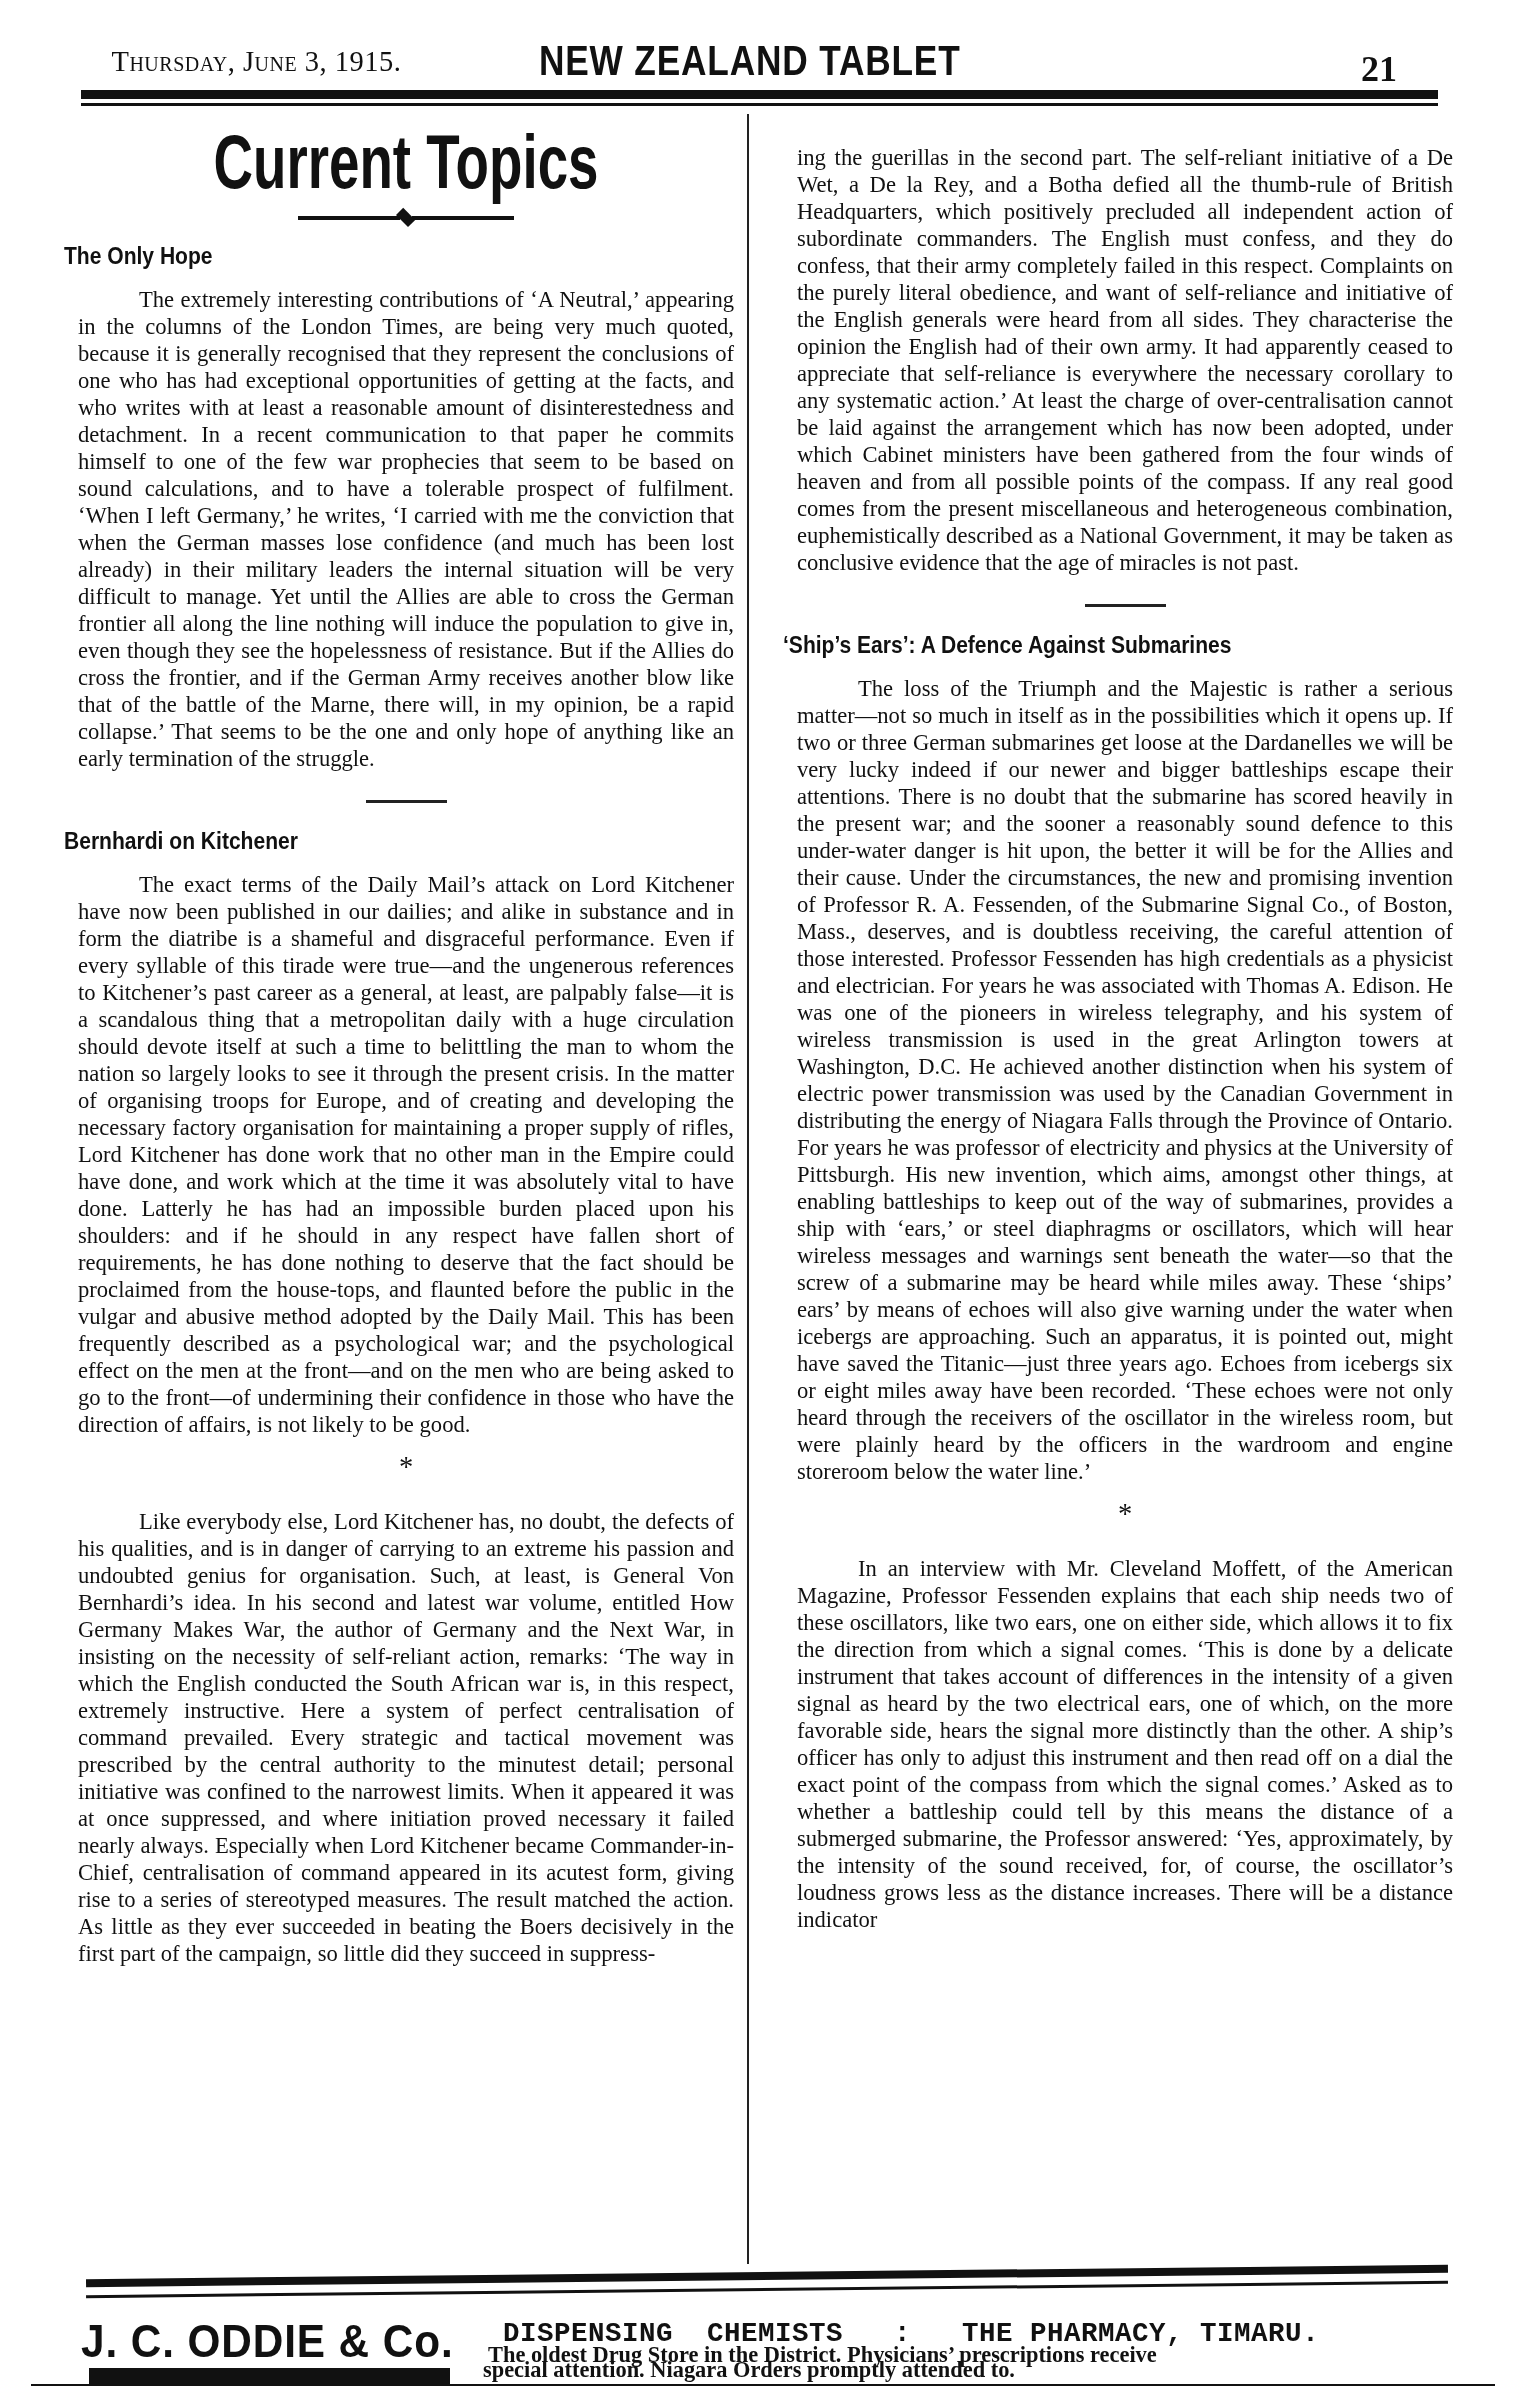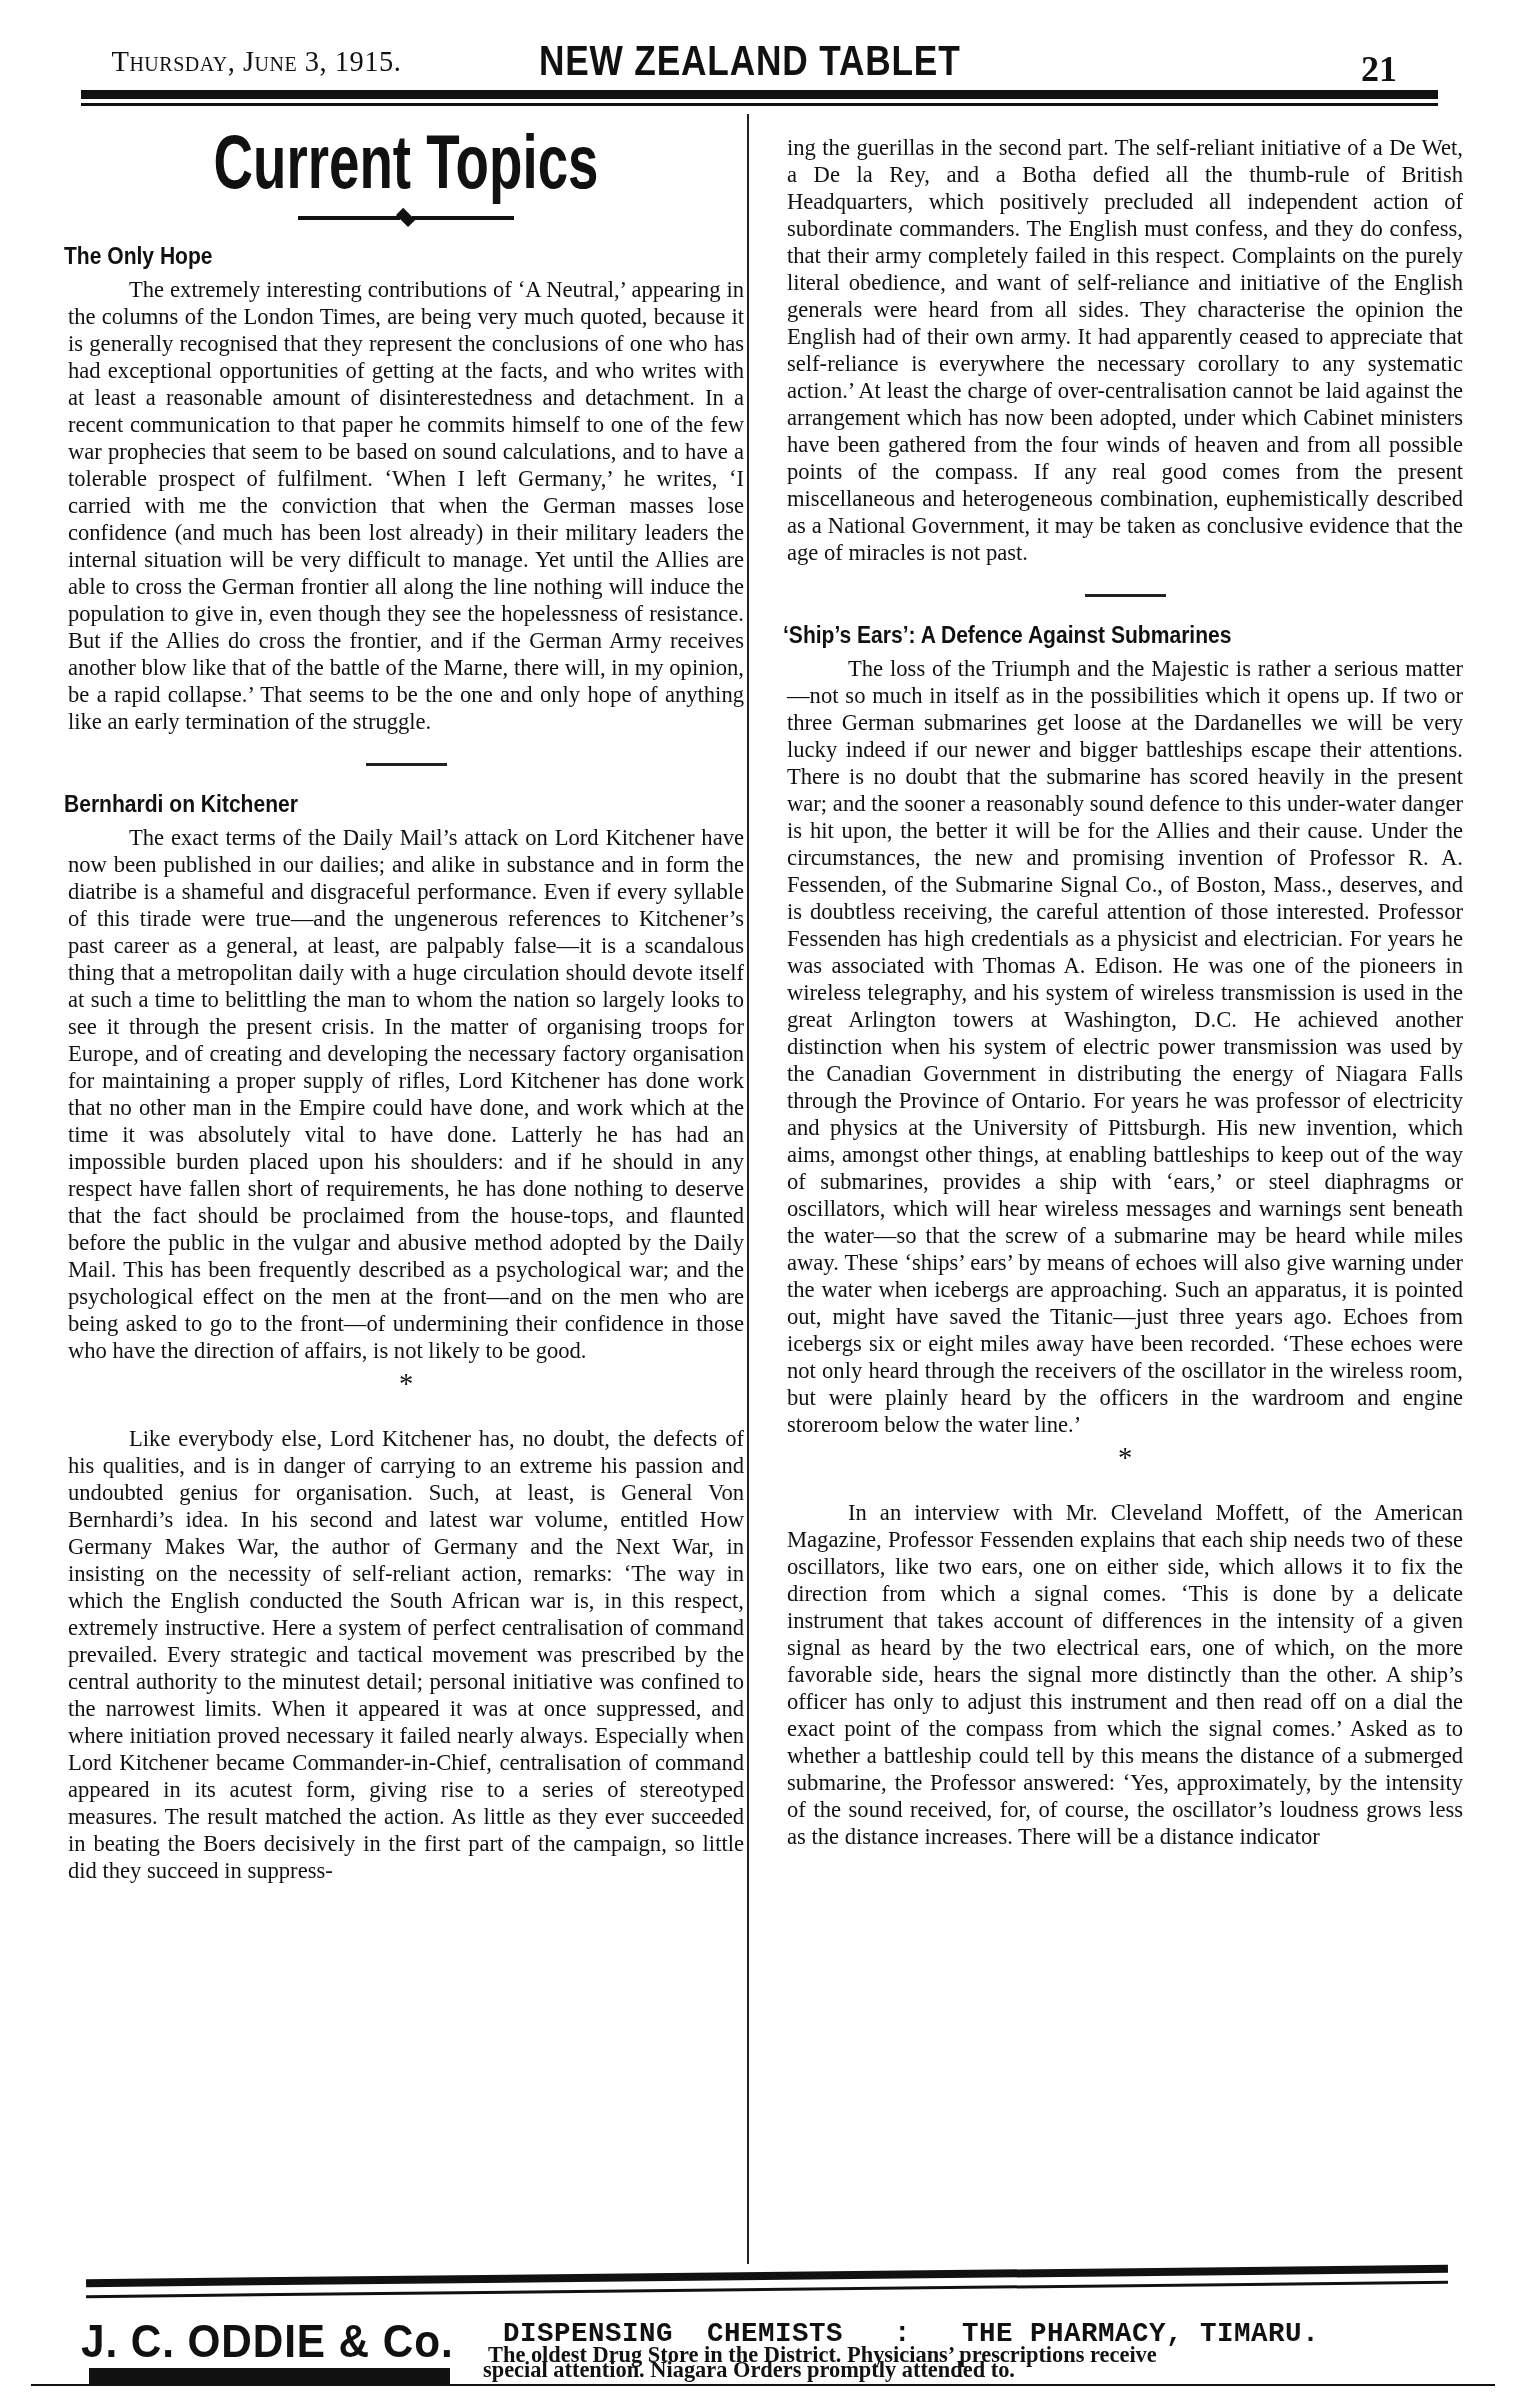--- a/index.html
+++ b/index.html
@@ -37,21 +37,21 @@
     transform: scaleX(0.72); margin-top: 5.1px;
   }
   .ornament { display: flex; align-items: center; justify-content: center; height: 25.4px; margin-bottom: 10.2px; }
   .ornament .bar { width: 102px; height: 4.1px; background: #111; }
   .ornament .diamond { width: 17.3px; height: 17.3px; background: #111; transform: rotate(45deg) scaleY(0.6); margin: 0 -3.1px; }
 
   h2.headline {
     font-family: "Liberation Sans", sans-serif; font-weight: bold; font-size: 23.4px;
     margin: 0; line-height: 31.5px; text-align: left; transform: scaleX(0.9); transform-origin: left;
   }
-  p.para { margin: 4px; text-indent: 61px; }
+  p.para { margin: 14px; text-indent: 61px; }
   .short-rule { width: 81px; height: 2.5px; background: #222; margin: 28px auto 23px; }
   .star { text-align: center; font-size: 28.5px; line-height: 30.5px; margin: 5.1px 0 25.4px; }
 
   .ad-rule-thick { position: absolute; left: 86px; top: 2272px; width: 1362px; height: 8.1px; background: #111; transform: rotate(-0.6deg); }
   .ad-rule-thin { position: absolute; left: 86px; top: 2288px; width: 1362px; height: 2.5px; background: #111; transform: rotate(-0.6deg); }
   .ad {
     position: absolute; left: 81px; top: 2298px; width: 1373px; height: 86px;
   }
   .ad-name {
     position: absolute; left: 0; top: 15.3px; font-size: 47px; font-weight: bold;

